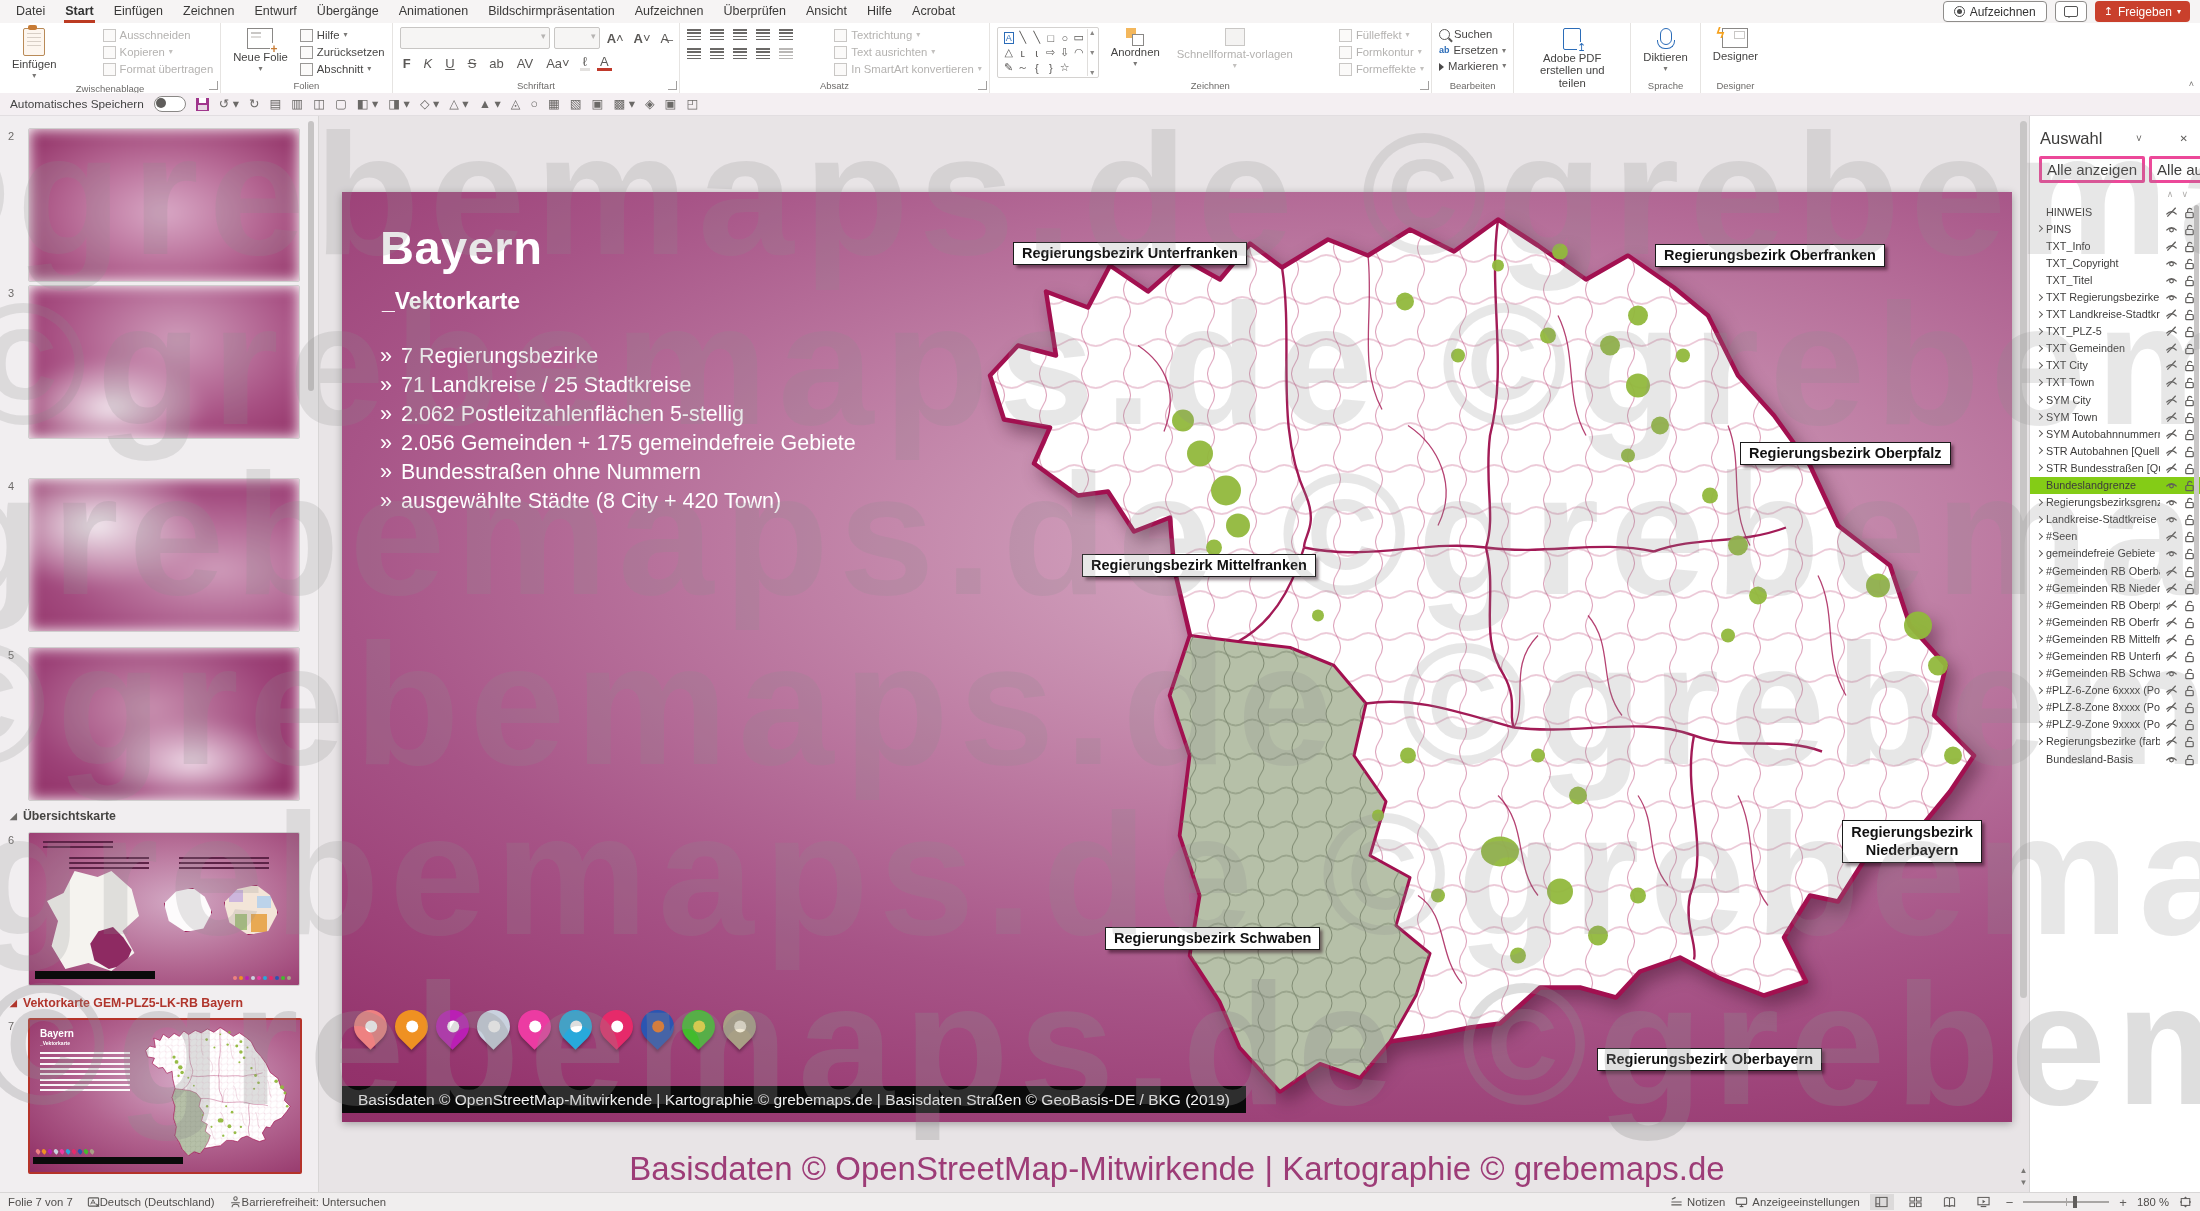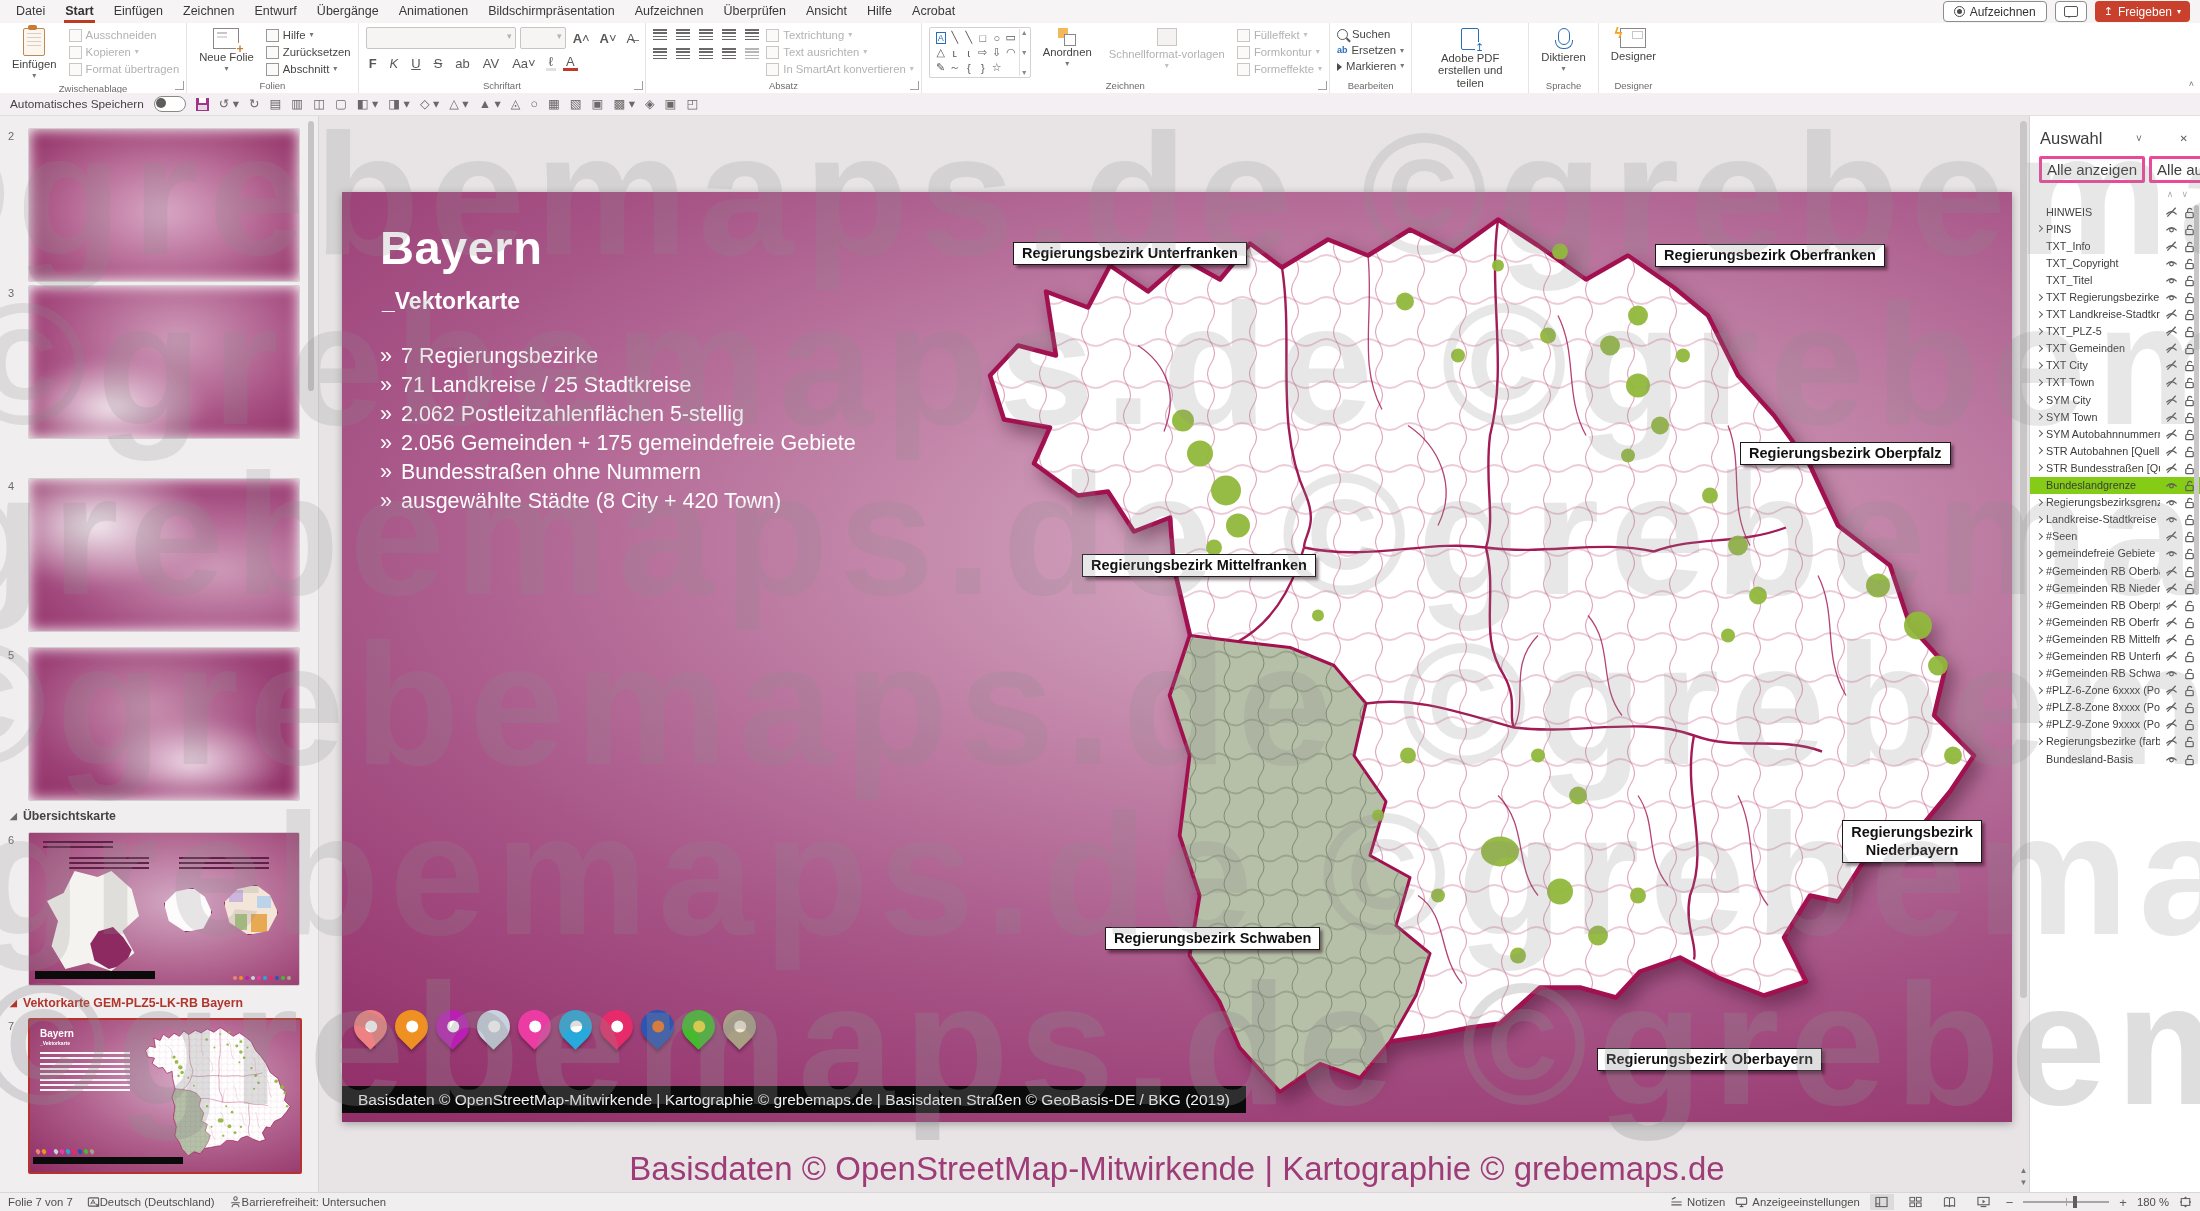--- a/index.html
+++ b/index.html
@@ -21,21 +21,21 @@
   .share-arrow{font-size:11px;line-height:1;}
   
   .ribbon{position:absolute;top:23px;left:0;right:0;height:70px;background:#fff;border-bottom:1px solid #d4d2d0;display:flex;z-index:5;}
   .rgroup{display:flex;flex-direction:column;border-right:1px solid #e6e4e2;padding:4px 7px 0;position:relative;}
   .rlabel{margin-top:auto;text-align:center;font-size:9.5px;color:#6d6b69;padding:1px 0 2px;}
   .launcher{position:absolute;right:2px;bottom:3px;width:8px;height:8px;border-left:1px solid #8a8886;border-bottom:1px solid #8a8886;transform:scale(-1,1);opacity:.8;}
   .rbody{display:flex;gap:7px;}
   .bigbtn{display:flex;flex-direction:column;align-items:center;justify-content:flex-start;font-size:11.3px;color:#454443;gap:2px;padding:1px 5px;text-align:center;line-height:1.1;}
   .smallcol{display:flex;flex-direction:column;gap:4px;padding-top:2px;}
   .sbtn{display:flex;align-items:center;gap:4px;font-size:11.3px;color:#474645;white-space:nowrap;line-height:1.05;}
-  .sbtn.dis{color:#b4b2b0;}
+  .sbtn.dis{color:#b4b2b0;margin-left:34px;}
   .chv{font-size:8px;color:#7a7876;}
   .dis .chv{color:#c2c0be;}
   .ic-sq{width:11px;height:11px;border:1px solid #9a9896;display:inline-block;background:#fbfaf9;flex:none;}
   .dis .ic-sq{border-color:#c9c7c5;}
   
   .i-clip{width:20px;height:26px;position:relative;background:#fdf6ef;border:1.4px solid #b98a57;border-radius:2px;}
   .i-clip::before{content:"";position:absolute;top:-4px;left:4px;width:9px;height:5px;background:#c77b35;border-radius:2px;}
   .i-clip::after{content:"";position:absolute;top:4px;left:3px;right:3px;height:14px;background:repeating-linear-gradient(#d8cfc6 0 1.5px,transparent 1.5px 4px);}
   .i-slide{width:24px;height:19px;border:1.4px solid #8a8886;background:#fff;position:relative;}
   .i-slide::before{content:"+";position:absolute;right:-5px;bottom:-7px;font-size:12px;color:#c77b35;font-weight:bold;background:#fff;line-height:1;}

